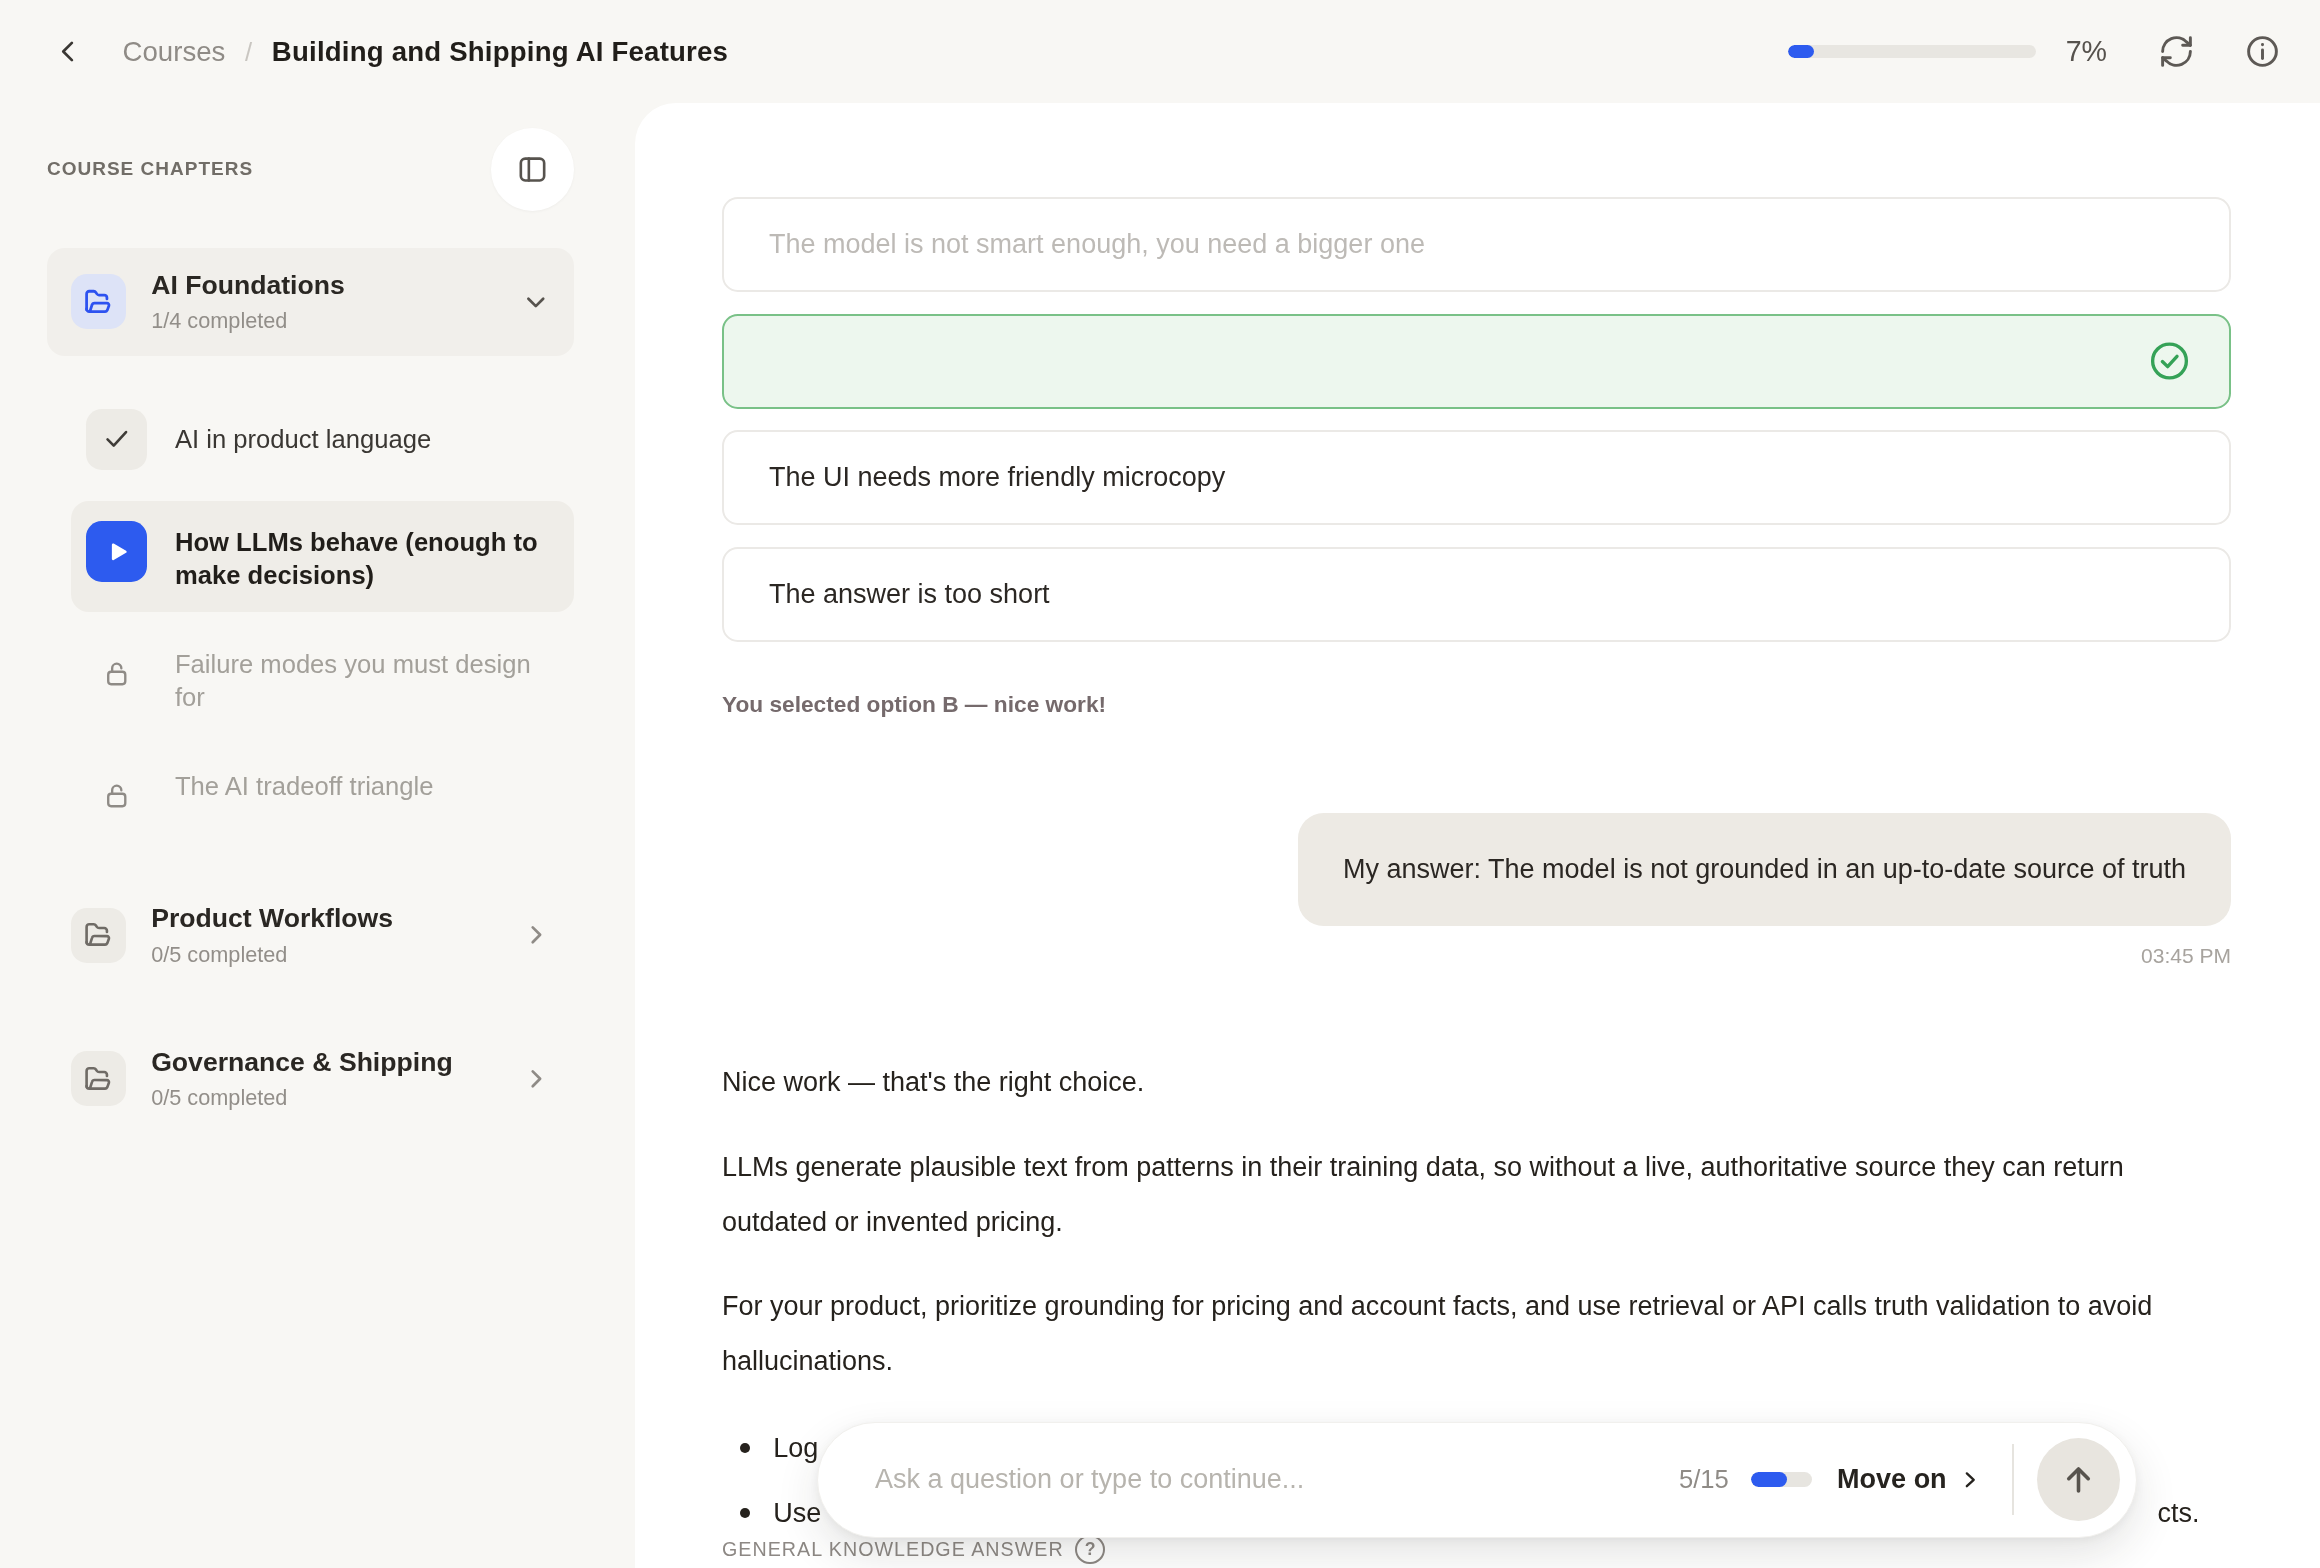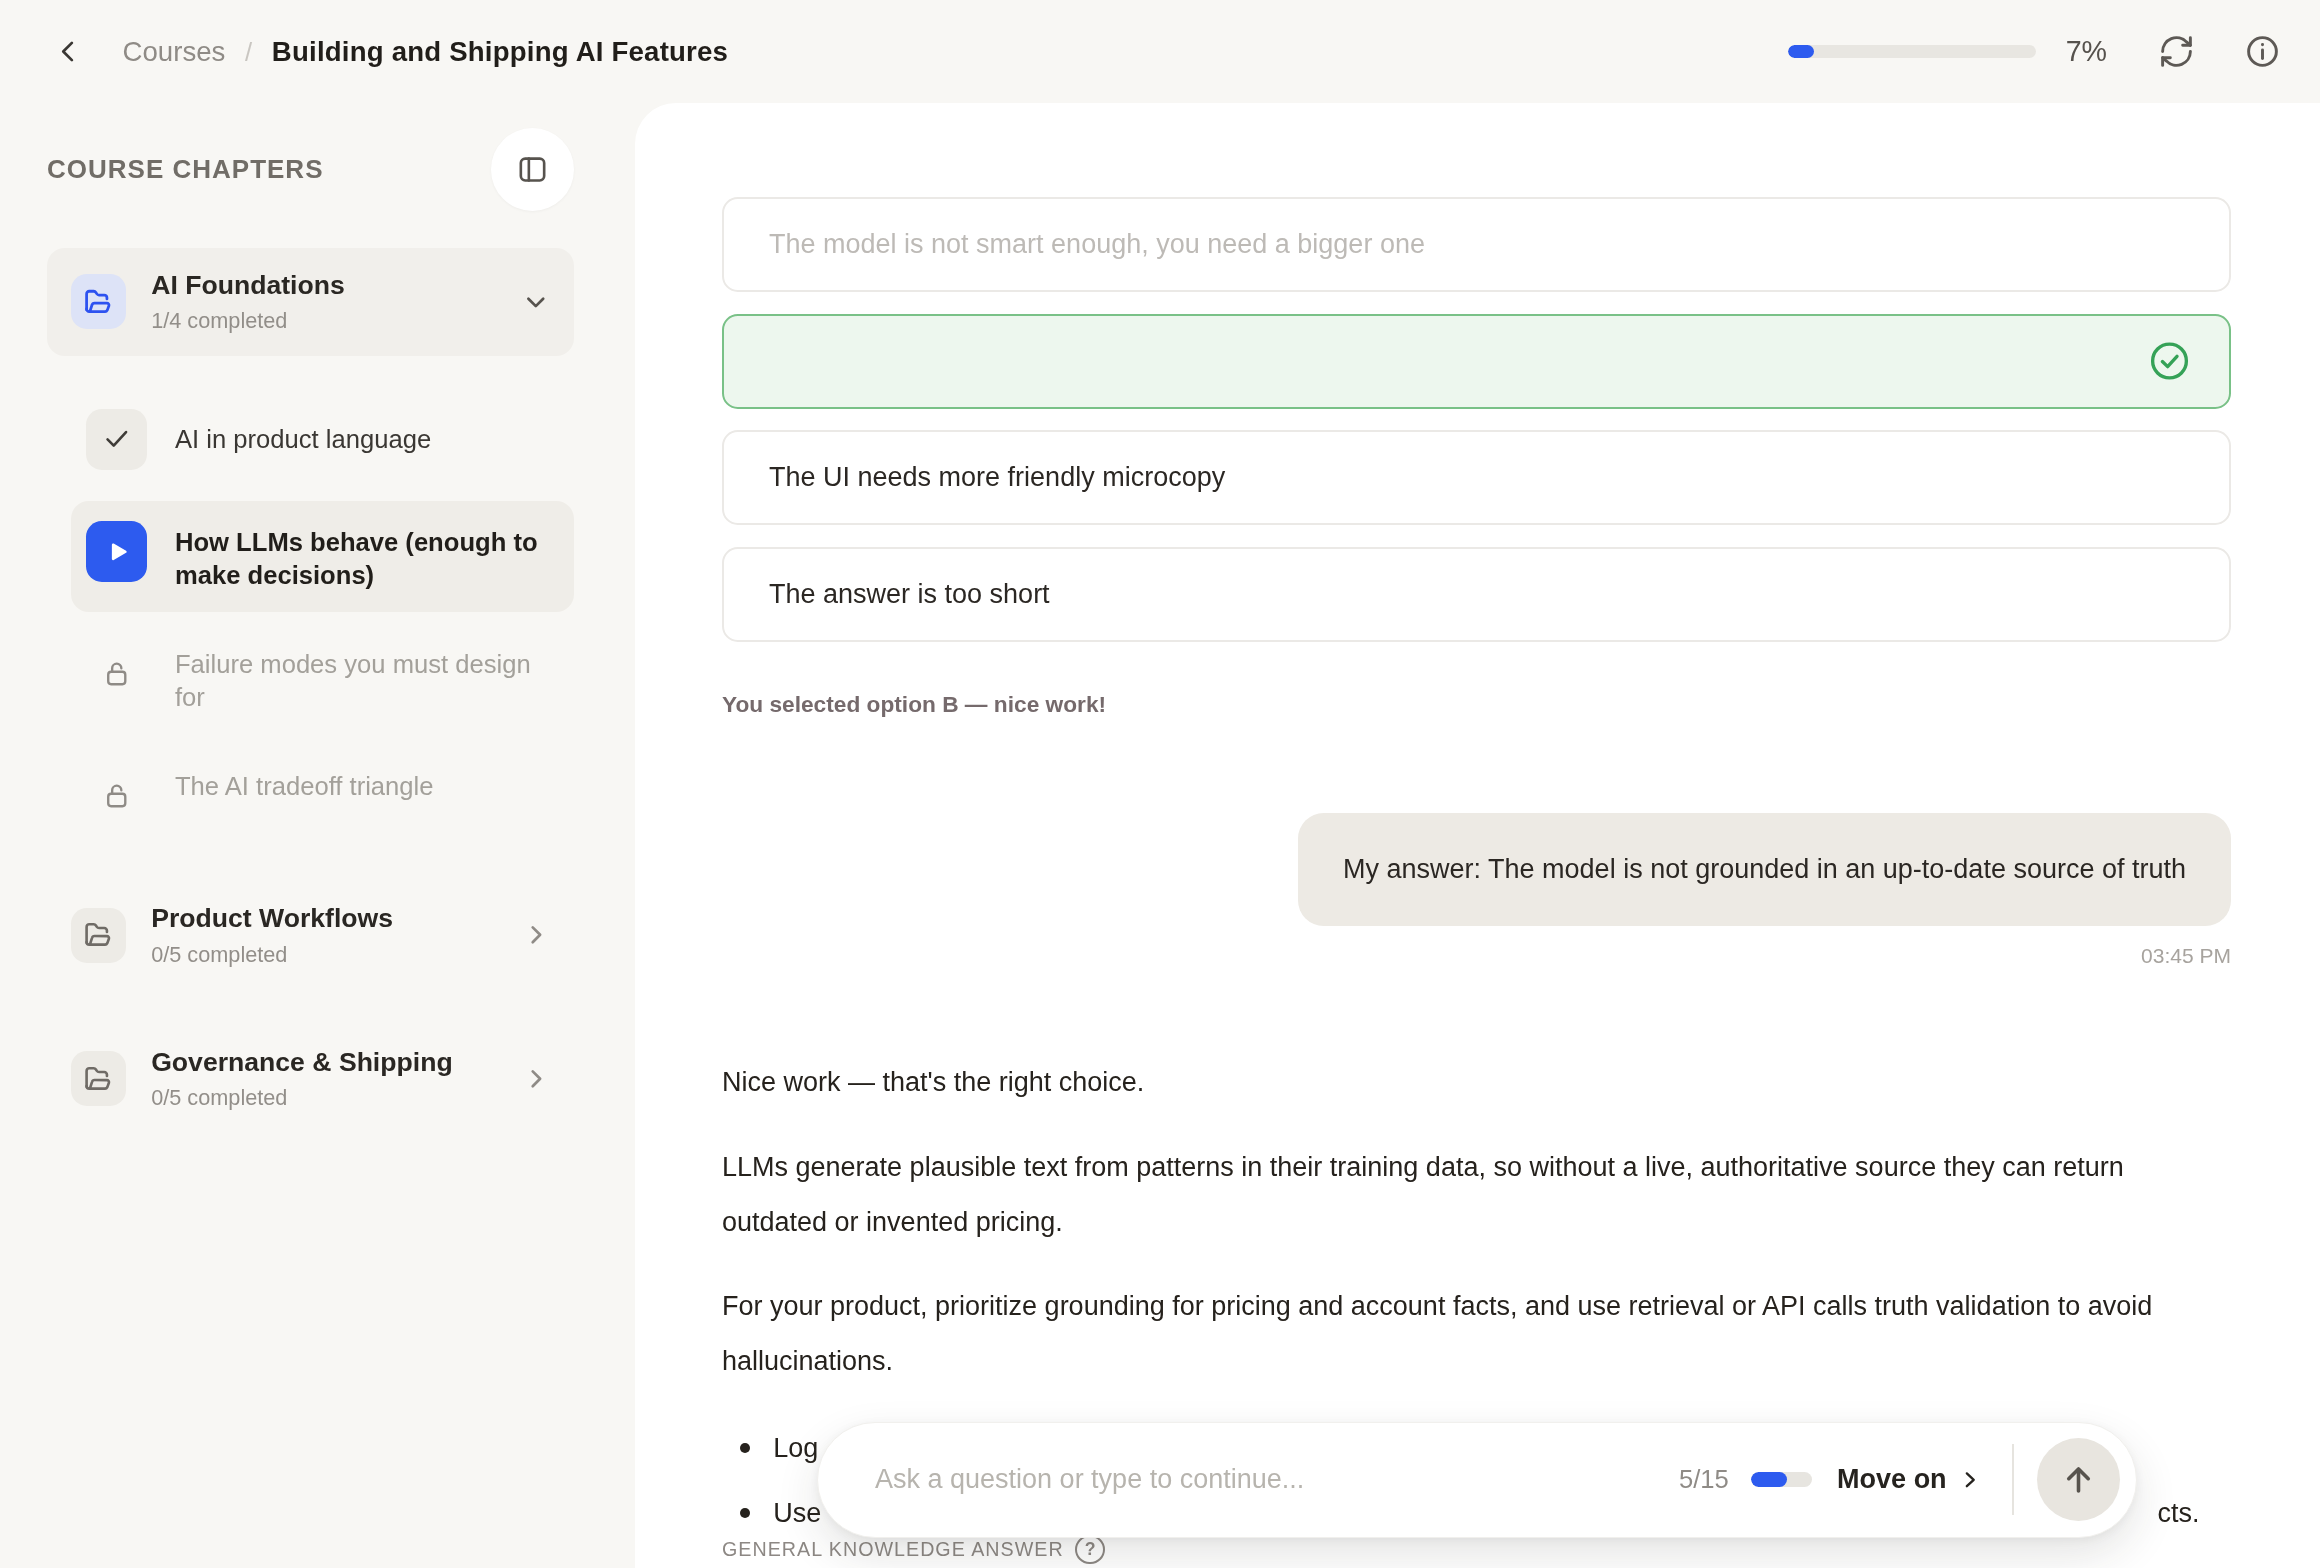--- a/index.html
+++ b/index.html
@@ -32,21 +32,21 @@
   .progress-pct { font-size: 28.6px; color: #56524d; margin-left: 29.6px; }
   .topbar .icon-btn.refresh { margin-left: 51px; }
   .topbar .icon-btn.info { margin-left: 49px; }
 
   
   .sidebar {
     position: absolute; top: 103px; left: 0; width: 635px; bottom: 0;
     padding: 24.6px 61px 0 47px;
   }
   .sidebar-head { display: flex; align-items: center; justify-content: space-between; height: 83px; }
-  .sidebar-title { font-size: 26px; font-weight: 700; color: #716d67; letter-spacing: 1px; text-align: right; }
+  .sidebar-title { font-size: 19px; font-weight: 700; color: #716d67; letter-spacing: 1px; text-align: right; }
   .panel-toggle {
     width: 83px; height: 83px; border-radius: 50%; background: #ffffff; border: none; cursor: pointer;
     display: flex; align-items: center; justify-content: center;
     box-shadow: 0 1px 3px rgba(0,0,0,0.04);
   }
   .chapter {
     display: flex; align-items: center; gap: 25.6px; width: 100%;
     padding: 21.7px 23.6px; border-radius: 17.7px; background: transparent; border: none; cursor: pointer; text-align: left;
   }
   .chapter.expanded { background: #f1efeb; margin-top: 37px; }

